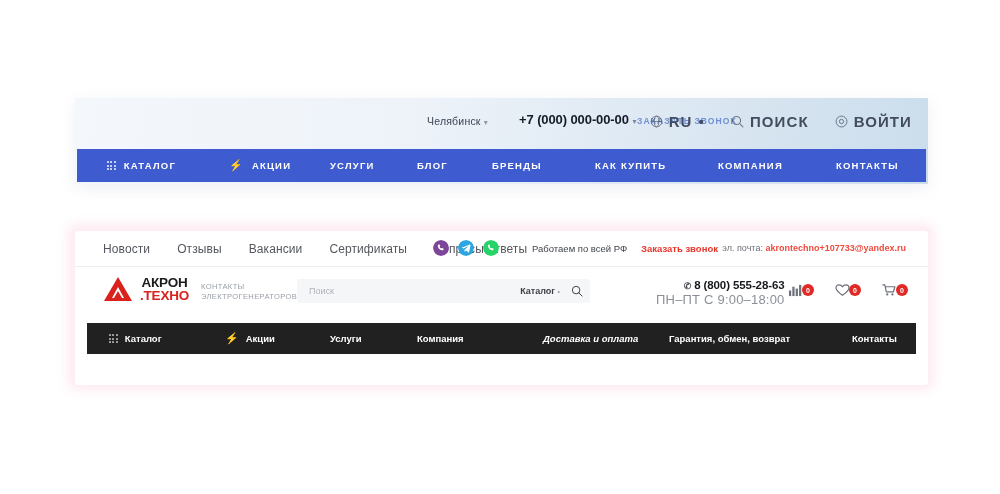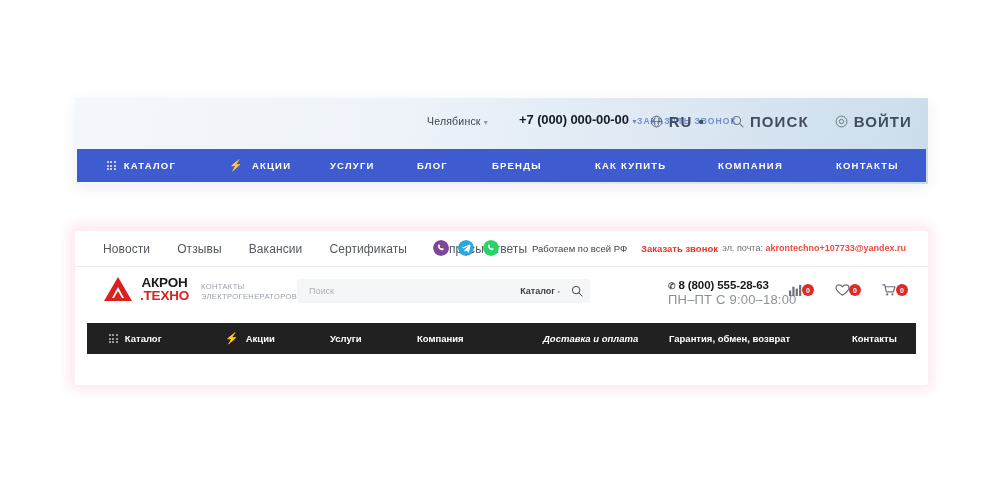--- a/index.html
+++ b/index.html
@@ -147,22 +147,23 @@
     position: absolute; left: 222px; top: 12px;
     width: 293px; height: 24px;
     background: #f5f6f7; border-radius: 2px;
     display: flex; align-items: center;
   }
   .search-ph { font-size: 9px; color: #aeb2b8; margin-left: 12px; flex: 1; }
   .search-cat { font-size: 9px; font-weight: bold; color: #3c4045; margin-right: 4px; }
   .search-cat .caret { color:#9aa0a8; font-weight:normal; font-size:7px; }
   .search-btn { width: 26px; display:flex; align-items:center; justify-content:center; }
   .akron-phone {
-    position: absolute; left: 593px; top: 12px;
+    position: absolute; left: 581px; top: 12px;
     line-height: 13px;
+    text-align: right;
   }
   .ap-num { font-size: 11.5px; font-weight: bold; color: #17191c; letter-spacing:-0.1px;}
   .ap-hrs { font-size: 13px; color: #8b9098; letter-spacing: 0.2px; }
   .ap-ico { font-size: 9px; color:#4a4f57; margin-right:3px;}
   .akron-icons {
     position: absolute; right: 20px; top: 16px;
     display: flex; gap: 21px; align-items: center;
   }
   .ai-unit { position: relative; display:flex; align-items:center; }
   .ai-ico { width: 15px; height: 14px; display:block; }

